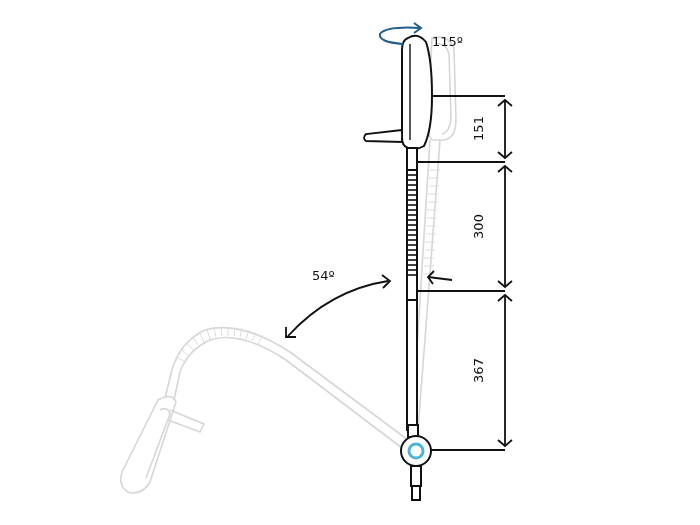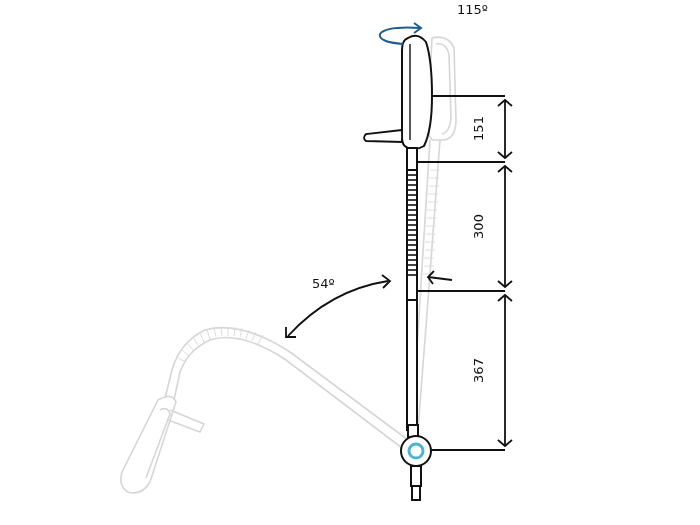--- a/index.html
+++ b/index.html
@@ -136,17 +136,17 @@
     <path d="M498 172 L505 166 L512 172"></path>
         <path d="M498 281 L505 287 L512 281"></path>
 
     <line x1="505" y1="295" x2="505" y2="446"></line>
     <path d="M498 301 L505 295 L512 301"></path>
         <path d="M498 440 L505 446 L512 440"></path>
   </g>
 </svg>
 </div>
 
-<div class="label" style="left:432px; top:2px;margin-left:25px;">115º</div>
-<div class="label" style="left:312px; top:276px;">54º</div>
+<div class="label" style="left:432px; top:34px;">115º</div>
+<div class="label" style="left:312px; top:268px;">54º</div>
 <div class="vlabel" style="left:466px; top:121px;">151</div>
 <div class="vlabel" style="left:466px; top:219px;">300</div>
 <div class="vlabel" style="left:466px; top:363px;">367</div>
 
 </body></html>

